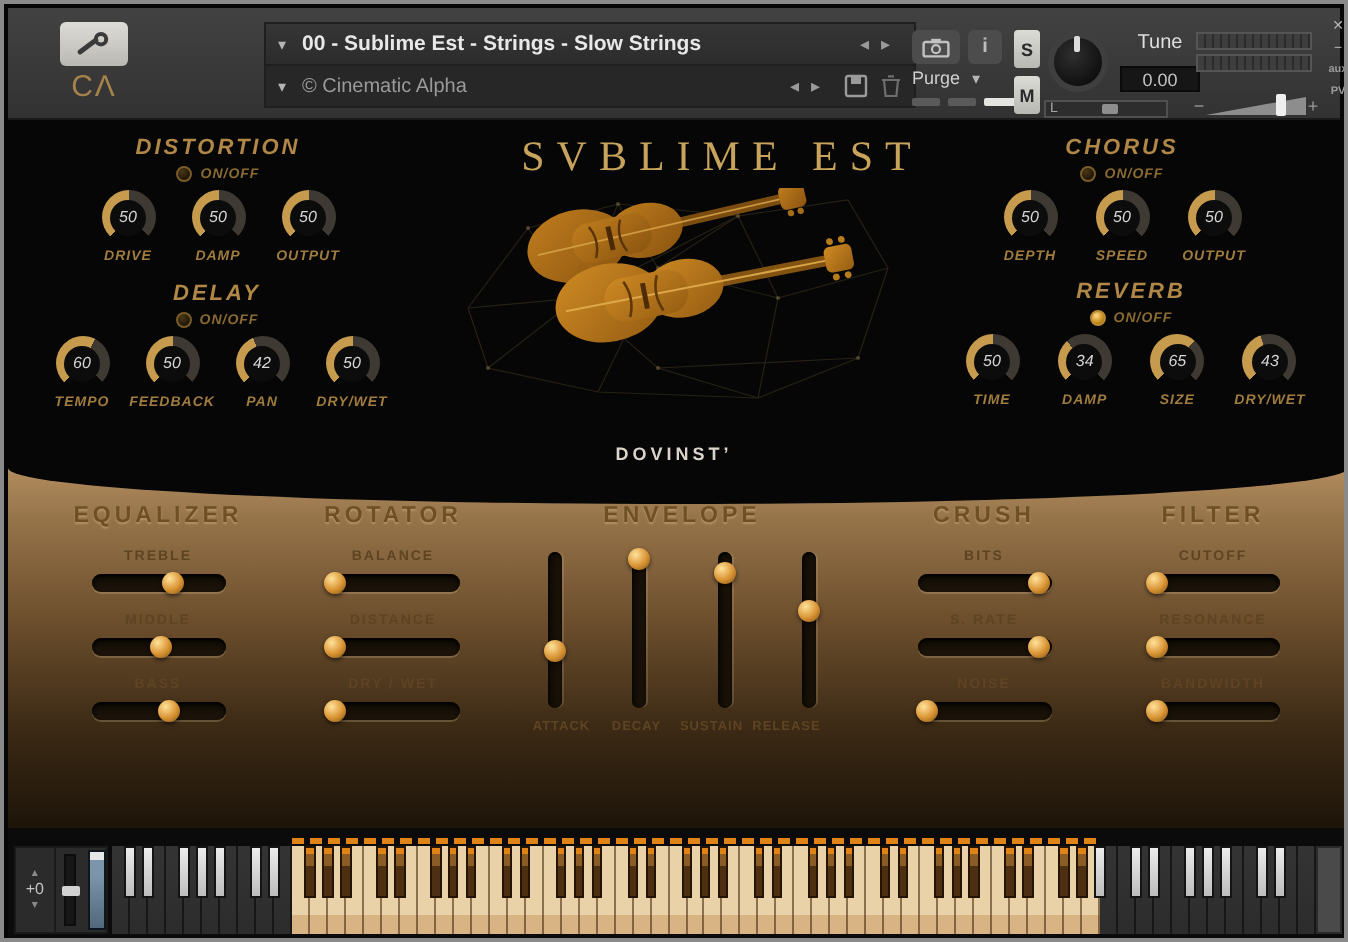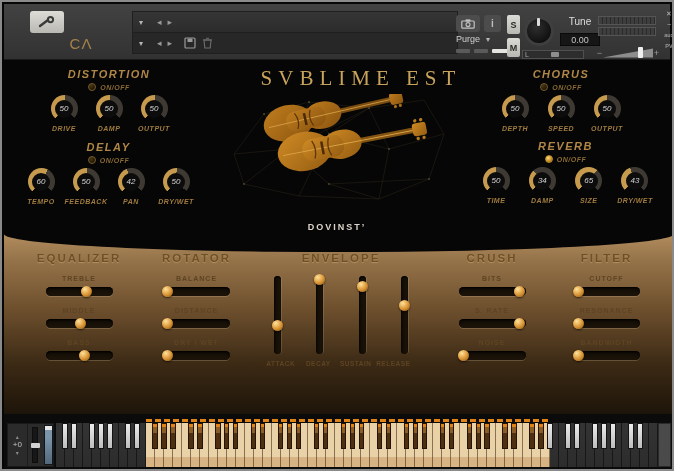--- a/index.html
+++ b/index.html
@@ -2,21 +2,21 @@
 <html><head>
 <meta charset="utf-8">
 <style>
   html,body{margin:0;padding:0;background:#111;}
   *{box-sizing:border-box;font-family:"Liberation Sans",sans-serif;}
   .screen{position:relative;width:674px;height:471px;background:#060606;border:2px solid #8a8a8a;overflow:hidden;}
 
   
   .header{position:absolute;left:2px;top:2px;width:666px;height:56px;background:linear-gradient(#424242,#323232);border-bottom:1px solid #1a1a1a;}
   .wrench-btn{position:absolute;left:26px;top:7px;width:34px;height:22px;background:linear-gradient(#dddcd6,#b9b8b2);border-radius:3px;display:flex;align-items:center;justify-content:center;}
-  .ca-logo{position:absolute;left:24px;top:31px;width:38px;text-align:center;color:#a5824a;font-size:15px;letter-spacing:1px;margin-left:34px;}
+  .ca-logo{position:absolute;left:24px;top:31px;width:38px;text-align:center;color:#a5824a;font-size:15px;letter-spacing:1px;}
   .titlebox{position:absolute;left:128px;top:7px;width:326px;}
   .trow{position:relative;height:22px;background:linear-gradient(#353535,#2c2c2c);border:1px solid #1f1f1f;display:flex;align-items:center;padding:0 6px;}
   .trow.sub{height:21px;background:#272727;border-top:none;}
   .caret{color:#b5b5b5;font-size:8px;margin-right:8px;}
   .ttl{color:#e8e8e8;font-size:10.5px;font-weight:bold;white-space:nowrap;overflow:hidden;flex:1;}
   .sttl{color:#9a9a9a;font-size:10px;flex:1;}
   .navarrows{color:#9a9a9a;font-size:9px;letter-spacing:6px;margin-left:6px;}
   .mini-icon{margin-left:6px;display:flex;align-items:center;}
   .cam-btn{position:absolute;left:452px;top:11px;width:24px;height:17px;background:#4c4c4c;border-radius:3px;display:flex;align-items:center;justify-content:center;}
   .info-btn{position:absolute;left:480px;top:11px;width:17px;height:17px;background:#4c4c4c;border-radius:3px;color:#bdbdbd;font-size:10px;font-weight:bold;display:flex;align-items:center;justify-content:center;}
@@ -119,25 +119,27 @@
             <path d="M2 10 L10 4" stroke="#3a3a3a" stroke-width="2.4" stroke-linecap="round"></path>
             <circle cx="12.5" cy="3.6" r="2.6" fill="none" stroke="#3a3a3a" stroke-width="2"></circle>
           </svg>
       </span>
     </div>
     <div class="ca-logo">CΛ</div>
 
     <div class="titlebox">
       <div class="trow">
         <span class="caret">▾</span>
+        <span class="ttl">00 - Sublime Est - Strings - Slow Strings</span>
         <span class="navarrows">◂</span>
         <span class="navarrows" style="margin-left:0;">▸</span>
       </div>
       <div class="trow sub">
         <span class="caret">▾</span>
+        <span class="sttl">© Cinematic Alpha</span>
         <span class="navarrows">◂</span>
         <span class="navarrows" style="margin-left:0;">▸</span>
         <span class="mini-icon">
           <svg width="12" height="12" viewBox="0 0 12 12">
               <rect x="1" y="1" width="10" height="10" rx="1" fill="none" stroke="#9a9a9a" stroke-width="1.2"></rect>
               <rect x="3.5" y="1.5" width="5" height="3.5" fill="#9a9a9a"></rect>
             </svg>
         </span>
         <span class="mini-icon">
           <svg width="11" height="12" viewBox="0 0 11 12">

